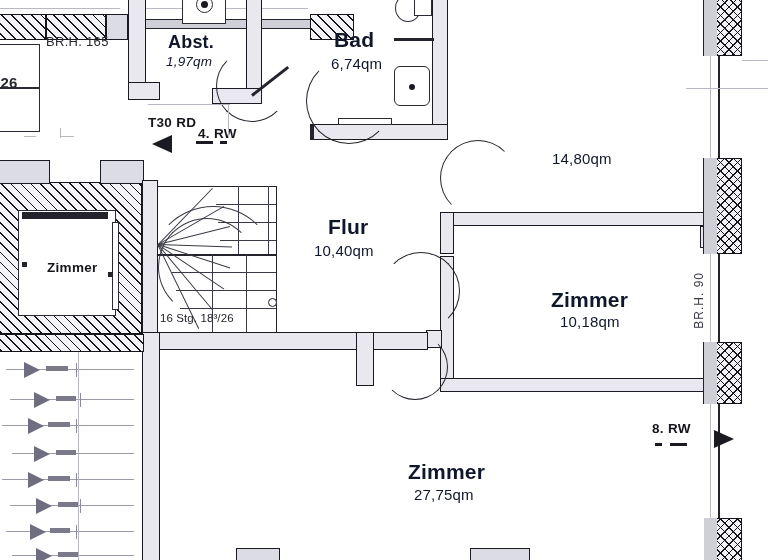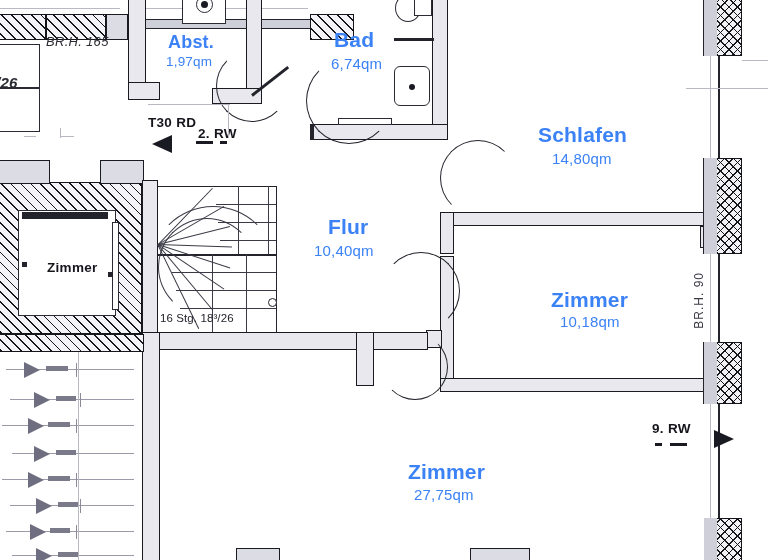--- a/index.html
+++ b/index.html
@@ -14,26 +14,26 @@
        repeating-linear-gradient(45deg,#15151c 0 1px,transparent 1px 6px),
        repeating-linear-gradient(-45deg,#15151c 0 1px,transparent 1px 6px),
        #f2f2f6;}
   .hatch45{position:absolute;box-sizing:border-box;border:1.5px solid #15151c;
      background:repeating-linear-gradient(45deg,#15151c 0 1.2px,#f4f4f8 1.2px 7px);}
   .lite{position:absolute;background:#cfcfda;}
   .line{position:absolute;background:#23232c;}
   .gline{position:absolute;background:#b9b9c6;}
 
   
-  .lbl{position:absolute;white-space:nowrap;color:#3b82f6;}
+  .lbl{position:absolute;white-space:nowrap;color:#0f172a;}
   .rm-name{font-weight:bold;font-size:21px;letter-spacing:.2px;}
   .rm-area{font-size:15px;letter-spacing:.2px;}
   .rm-name.sm{font-size:18px;}
   .rm-area.sm{font-size:13.5px;}
-  .ann{font-size:13px;color:#2a2a33;letter-spacing:.3px;font-style:italic;}
+  .ann{font-size:13px;color:#2a2a33;letter-spacing:.3px;}
   .ann-b{font-size:13.5px;font-weight:bold;color:#15151c;letter-spacing:.3px;}
   .stair-txt{font-size:11.5px;color:#23232c;letter-spacing:.1px;}
   .vtxt{writing-mode:vertical-rl;transform:rotate(180deg);font-size:12px;color:#3a3a45;letter-spacing:1px;}
 
   
   .arc{position:absolute;border:1.4px solid #23232c;border-radius:50%;background:transparent;}
 
   
   .arw{position:absolute;width:0;height:0;}
   .arw-l{border-top:9px solid transparent;border-bottom:9px solid transparent;border-right:20px solid #1a1a22;}
@@ -89,21 +89,21 @@
   <div class="wall" style="left:128px;top:-4px;width:18px;height:104px;"></div>
   <div class="wall" style="left:128px;top:82px;width:32px;height:18px;"></div>
   <div class="wall" style="left:246px;top:-4px;width:16px;height:108px;"></div>
   <div class="wall" style="left:212px;top:88px;width:50px;height:16px;"></div>
 
   <div class="fix" style="left:182px;top:-14px;width:44px;height:38px;"></div>
   <div class="oval" style="left:196px;top:-4px;width:17px;height:17px;"></div>
   <div class="dot" style="left:201px;top:1px;width:7px;height:7px;"></div>
 
   <span class="lbl rm-name sm" style="left:168px;top:32px;">Abst.</span>
-  <span class="lbl rm-area sm" style="left:166px;top:54px;">1,97qm</span>
+  <span class="lbl rm-area sm" style="left:166px;top:54px;font-style:italic;">1,97qm</span>
 
   <div class="arc" style="left:216px;top:50px;width:70px;height:70px;border-color:transparent;border-left-color:#23232c;border-bottom-color:#23232c;"></div>
   <div class="line" style="left:252px;top:94px;width:46px;height:3px;transform:rotate(-38deg);transform-origin:0 50%;"></div>
 
   <div class="wall" style="left:432px;top:-8px;width:16px;height:148px;"></div>
   <div class="wall" style="left:312px;top:124px;width:136px;height:16px;"></div>
   <div class="line" style="left:310px;top:124px;width:4px;height:16px;"></div>
 
   <span class="lbl rm-name" style="left:334px;top:28px;">Bad</span>
   <span class="lbl rm-area" style="left:331px;top:55px;">6,74qm</span>
@@ -111,21 +111,21 @@
   <div class="oval" style="left:395px;top:-6px;width:26px;height:28px;"></div>
   <div class="fix" style="left:414px;top:-10px;width:18px;height:26px;"></div>
   <div class="line" style="left:394px;top:38px;width:40px;height:3px;"></div>
   <div class="fix fix-r" style="left:394px;top:66px;width:36px;height:40px;"></div>
   <div class="dot" style="left:409px;top:84px;width:6px;height:6px;"></div>
   <div class="fix" style="left:338px;top:118px;width:54px;height:7px;"></div>
 
   <div class="arc" style="left:306px;top:58px;width:84px;height:84px;border-color:transparent;border-left-color:#23232c;border-bottom-color:#23232c;"></div>
 
   <span class="lbl ann-b" style="left:148px;top:115px;">T30 RD</span>
-  <span class="lbl ann-b" style="left:198px;top:126px;">2. RW</span>
+  <span class="lbl ann-b" style="left:198px;top:126px;">4. RW</span>
   <div class="arw arw-l" style="left:152px;top:135px;"></div>
   <div class="dash" style="left:196px;top:141px;width:17px;"></div>
   <div class="dash" style="left:220px;top:141px;width:7px;"></div>
   <div class="gline" style="left:228px;top:104px;width:1.2px;height:34px;"></div>
   <div class="gline" style="left:148px;top:104px;width:82px;height:1.2px;"></div>
 
   <div class="hatch45" style="left:-10px;top:182px;width:152px;height:152px;"></div>
   <div class="fix" style="left:18px;top:210px;width:98px;height:106px;background:#fff;"></div>
   <div class="line" style="left:22px;top:212px;width:86px;height:7px;"></div>
   <div class="line" style="left:112px;top:222px;width:5px;height:86px;background:#fff;border:1.2px solid #2a2a35;"></div>
@@ -164,21 +164,20 @@
 
   <div class="arc" style="left:158px;top:218px;width:96px;height:96px;border-color:#3a3a46 transparent transparent #3a3a46;"></div>
   <div class="arc" style="left:150px;top:206px;width:124px;height:124px;border-color:#3a3a46 transparent transparent transparent;"></div>
 
   <div class="dot" style="left:268px;top:298px;width:9px;height:9px;background:#fff;border:1.6px solid #23232c;box-sizing:border-box;"></div>
   <span class="lbl stair-txt" style="left:160px;top:312px;">16 Stg. 18³/26</span>
 
   <span class="lbl rm-name" style="left:328px;top:215px;">Flur</span>
   <span class="lbl rm-area" style="left:314px;top:242px;">10,40qm</span>
 
-  <span class="lbl rm-name" style="left:538px;top:123px;">Schlafen</span>
   <span class="lbl rm-area" style="left:552px;top:150px;">14,80qm</span>
 
   <div class="wall" style="left:440px;top:212px;width:282px;height:14px;"></div>
   <div class="wall" style="left:440px;top:212px;width:14px;height:42px;"></div>
   <div class="wall" style="left:700px;top:226px;width:22px;height:22px;"></div>
 
   <div class="arc" style="left:440px;top:140px;width:74px;height:74px;border-color:transparent;border-left-color:#23232c;border-top-color:#23232c;"></div>
 
   <span class="lbl rm-name" style="left:551px;top:288px;">Zimmer</span>
   <span class="lbl rm-area" style="left:560px;top:313px;">10,18qm</span>
@@ -211,21 +210,21 @@
 
   <div class="line" style="left:718px;top:404px;width:2.4px;height:114px;"></div>
   <div class="gline" style="left:710px;top:404px;width:1.2px;height:114px;"></div>
 
   <div class="hatch" style="left:716px;top:518px;width:26px;height:50px;"></div>
   <div class="lite" style="left:704px;top:518px;width:13px;height:50px;"></div>
 
   <div class="gline" style="left:686px;top:88px;width:82px;height:1px;"></div>
   <div class="gline" style="left:742px;top:60px;width:26px;height:1px;"></div>
 
-  <span class="lbl ann-b" style="left:652px;top:421px;">9. RW</span>
+  <span class="lbl ann-b" style="left:652px;top:421px;">8. RW</span>
   <div class="arw arw-r" style="left:714px;top:430px;"></div>
   <div class="dash" style="left:655px;top:443px;width:7px;"></div>
   <div class="dash" style="left:670px;top:443px;width:17px;"></div>
 
   <span class="lbl rm-name" style="left:408px;top:460px;">Zimmer</span>
   <span class="lbl rm-area" style="left:414px;top:486px;">27,75qm</span>
 
   <div class="wall" style="left:142px;top:332px;width:286px;height:18px;"></div>
   <div class="wall" style="left:356px;top:332px;width:18px;height:54px;"></div>
   <div class="wall" style="left:142px;top:332px;width:18px;height:230px;"></div>

